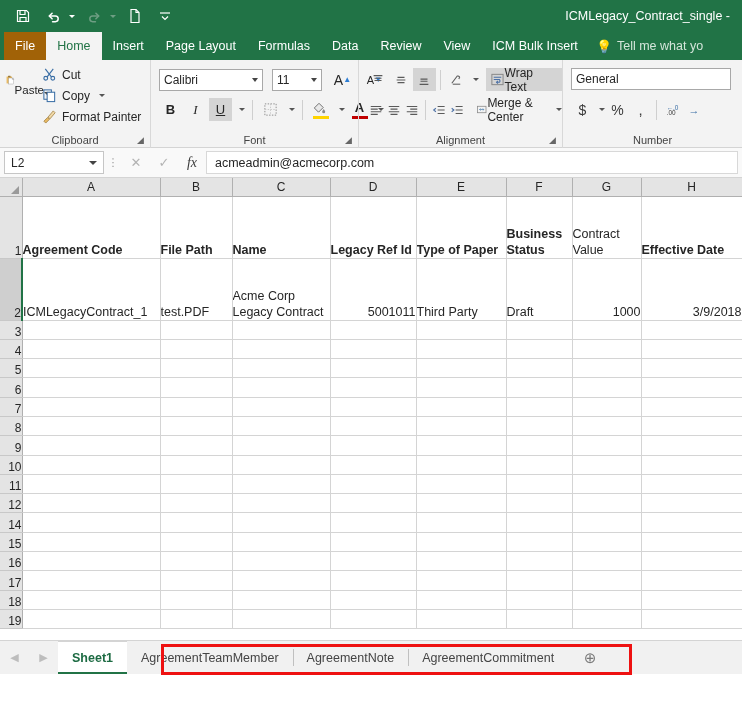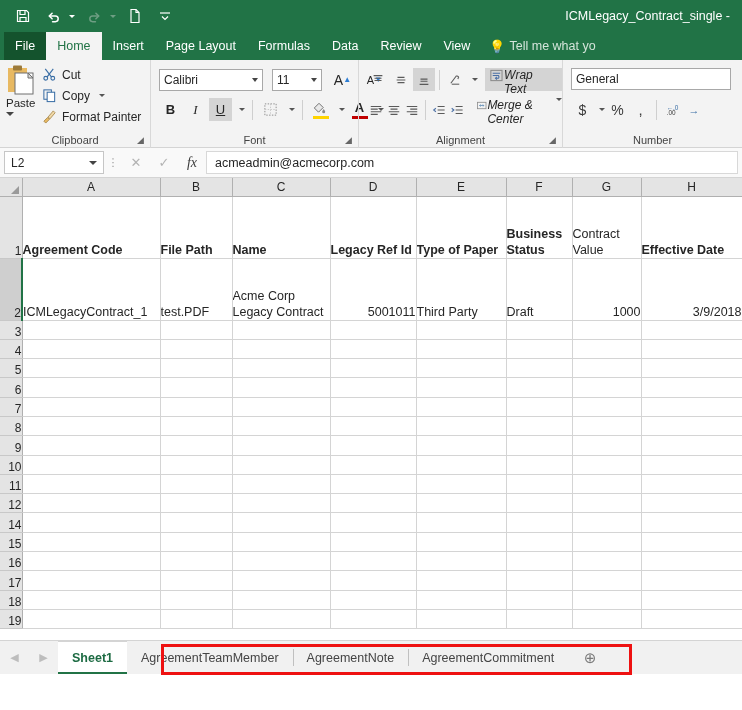--- a/index.html
+++ b/index.html
@@ -37,21 +37,21 @@
 
   
   .tabbar{
     height:28px; background:#217346; display:flex; align-items:stretch;
     padding-left:4px; position:relative;
   }
   .tab{
     padding:0 11px; display:flex; align-items:center;
     color:#fff; font-size:12.5px; white-space:nowrap;
   }
-  .tab.file{ background:#14532d; }
+  .tab.file{ background:#a16207; }
   .tab.active{ background:#f3f3f3; color:#217346; }
   .tellme{
     display:flex; align-items:center; gap:4px; color:#d4e5da;
     font-size:12.5px; padding-left:8px; white-space:nowrap; overflow:hidden;
   }
   .bulb{ color:#ffe08a; font-size:13px; line-height:1; }
 
   
   .ribbon{
     height:88px; background:#f3f3f3; border-bottom:1px solid #d4d4d4;
@@ -65,21 +65,21 @@
   }
   .dlg{
     position:absolute; bottom:3px; right:4px; width:9px; height:9px;
     color:#666; font-size:9px; line-height:9px;
   }
 
   
   .g-clip{ width:150px; }
   .paste{
     position:absolute; left:6px; top:4px; width:46px;
-    display:flex; flex-direction:column; align-items:flex-start;
+    display:flex; flex-direction:row; align-items:flex-end;
   }
   .paste-lbl{ font-size:11.5px; color:#262626; margin-top:1px; }
   .caret-dn{
     width:0;height:0;border-left:4px solid transparent;border-right:4px solid transparent;
     border-top:4px solid #444; margin-top:3px;
   }
   .clip-items{ position:absolute; left:42px; top:4px; }
   .clip-it{
     display:flex; align-items:center; gap:5px; height:21px;
     font-size:12px; color:#262626;
@@ -114,22 +114,22 @@
   .smA{ font-size:11px; }
   .ul-u{ text-decoration:underline; }
   .fillico{ position:relative; width:20px; height:20px; }
   .underbar{ position:absolute; left:2px; right:2px; bottom:1px; height:3px; }
 
   
   .g-align{ width:204px; }
   .alrow1{ position:absolute; left:8px; top:8px; display:flex; align-items:center; }
   .alrow2{ position:absolute; left:8px; top:38px; display:flex; align-items:center; }
   .lbtn{
-    height:23px; display:flex; padding:0 4px;
-    font-size:12px; color:#262626;font-style:italic;
+    height:23px; display:flex; align-items:center; padding:0 4px;
+    font-size:12px; color:#262626;
   }
   .lbtn.on{ background:#d4d4d4; }
 
   
   .g-num{ width:180px; }
   .numrow1{ position:absolute; left:8px; top:8px; }
   .numrow2{ position:absolute; left:8px; top:38px; display:flex; align-items:center; }
   .numfmt{
     width:160px; height:22px; background:#fff; border:1px solid #a8a8a8;
     display:flex; align-items:center; padding:0 4px; font-size:12px;
@@ -279,20 +279,21 @@
 
 <div class="tabbar">
   <div class="tab file">File</div>
   <div class="tab active">Home</div>
   <div class="tab">Insert</div>
   <div class="tab">Page Layout</div>
   <div class="tab">Formulas</div>
   <div class="tab">Data</div>
   <div class="tab">Review</div>
   <div class="tab">View</div>
+  <div class="tab">ICM Bulk Insert</div>
   <div class="tellme">
     <span class="bulb">💡</span>
     <span>Tell me what yo</span>
   </div>
 </div>
 
 <div class="ribbon">
 
   <div class="rgroup g-clip">
     <div class="paste">

